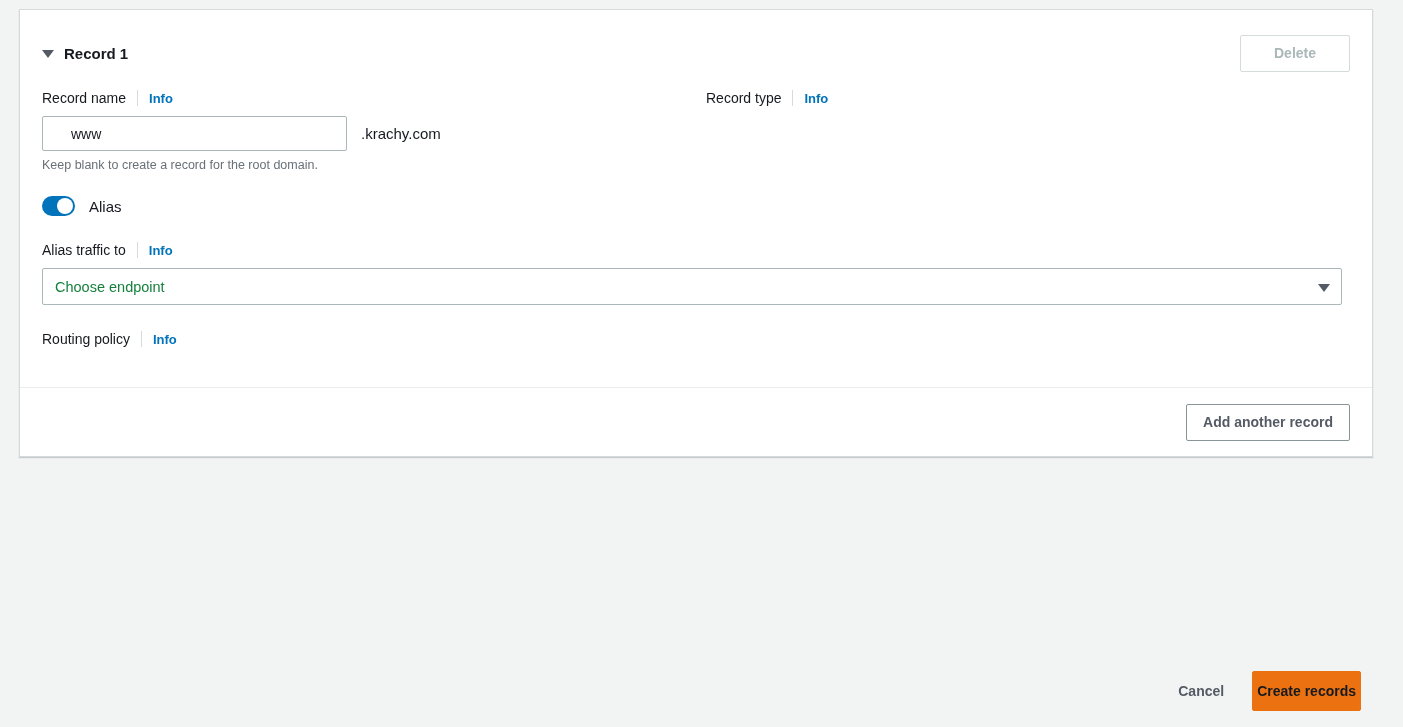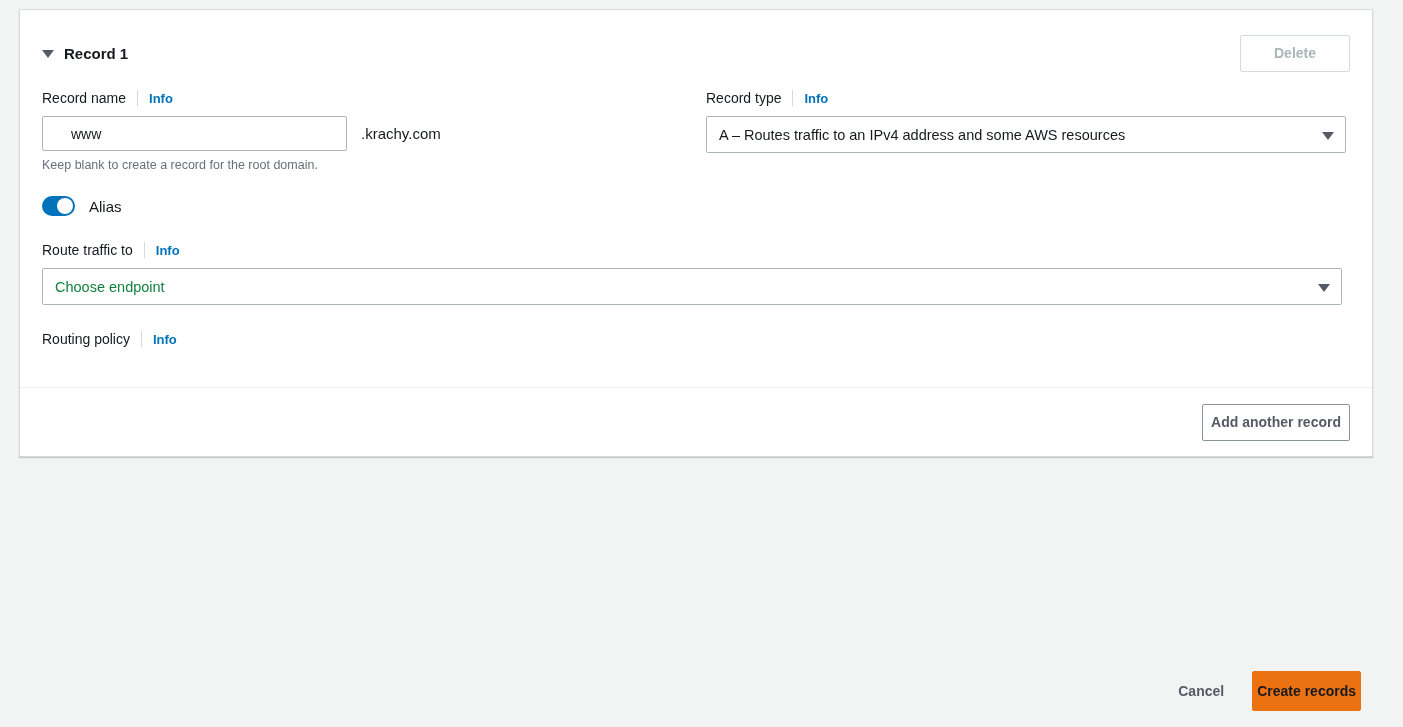--- a/index.html
+++ b/index.html
@@ -88,21 +88,21 @@
     font-weight: bold;
     color: #16191f;
   }
   .btn {
     font-family: "Liberation Sans", sans-serif;
     font-size: 14px;
     font-weight: bold;
     border-radius: 2px;
     cursor: pointer;
     background: #ffffff;
-    padding: 0 8px;
+    padding: 0 16px;
     height: 37px;
     line-height: 35px;
     display: inline-block;
   }
   .btn-disabled {
     color: #aab7b8;
     border: 1px solid #d5dbdb;
     cursor: default;
     min-width: 110px;
     text-align: center;
@@ -315,38 +315,34 @@
           </div>
           <div class="helper">Keep blank to create a record for the root domain.</div>
         </div>
 
         <div class="col-right">
           <div class="field-label">
             <span class="lab">Record type</span>
             <span class="vdiv"></span>
             <span class="info-link">Info</span>
           </div>
-          <div class="select">
-            <span class="sel-text">A – Routes traffic to an IPv4 address and some AWS resources</span>
-            <span class="sel-arrow"></span>
-          </div>
         </div>
 
       </div>
 
       <div class="toggle-row">
         <span class="toggle">
           <span class="knob"></span>
         </span>
         <span class="toggle-label">Alias</span>
       </div>
 
       <div class="block route-stack">
         <div class="field-label">
-          <span class="lab">Route traffic to</span>
+          <span class="lab">Alias traffic to</span>
           <span class="vdiv"></span>
           <span class="info-link">Info</span>
         </div>
         <div class="select placeholder-sel">
           <span class="sel-text">Choose endpoint</span>
           <span class="sel-arrow"></span>
         </div>
       </div>
 
       <div class="routing-wrap">

